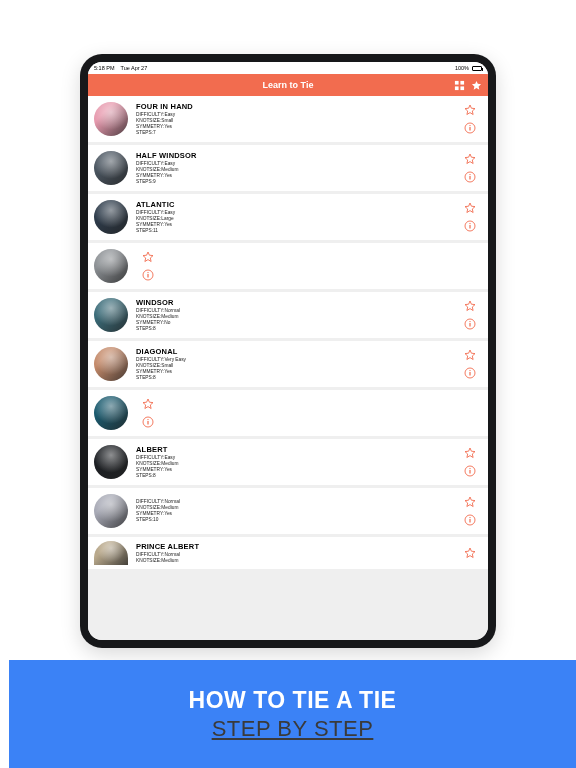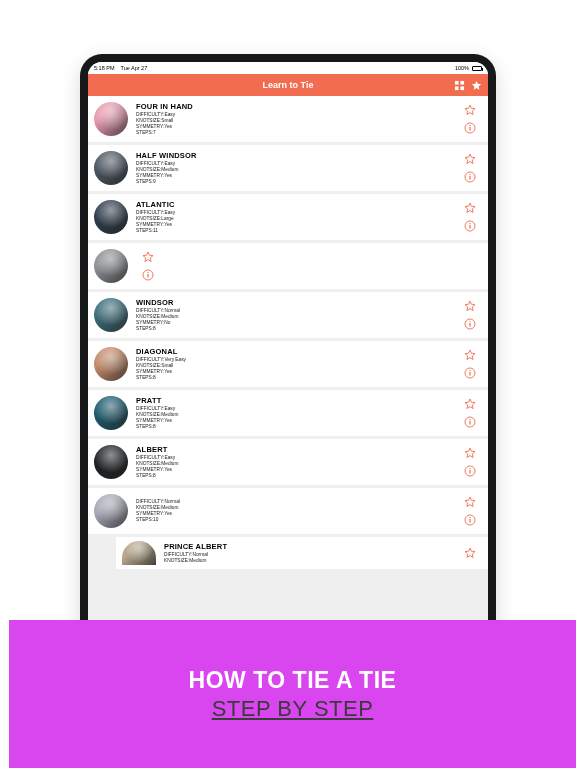--- a/index.html
+++ b/index.html
@@ -7,22 +7,22 @@
     width: 576px;
     height: 768px;
     background: #fff;
     font-family: -apple-system, Helvetica, Arial, sans-serif;
     position: relative;
     overflow: hidden;
   }
   .footer-banner {
     position: absolute;
     left: 0; right: 0; bottom: 0;
-    height: 148px;
-    background: #d946ef;
+    height: 108px;
+    background: #3b82f6;
     display: flex;
     flex-direction: column;
     justify-content: center;
     align-items: center;
     margin-left: 9px;
   }
   .footer-banner .line1 {
     color: #fff;
     font-size: 23px;
     font-weight: 700;
@@ -143,21 +143,21 @@
   .row-actions {
     display: flex;
     flex-direction: column;
     gap: 6px;
     align-items: center;
     margin-left: 6px;
   }
   .ico { width: 12px; height: 12px; display:flex; }
   .ico svg { width:100%; height:100%; }
   .row:last-child { margin-bottom: 0; }
-  .row.cut { min-height: 30px; overflow:hidden;margin-left:28px; }
+  .row.cut { min-height: 30px; overflow:hidden; }
   .row.cut .thumb { height:24px; border-radius: 50% 50% 0 0 / 70% 70% 0 0;}
 </style>
 </head>
 <body>
 
 <div class="tablet">
   <div class="screen">
 
     <div class="statusbar">
       <div>
@@ -313,24 +313,20 @@
               <svg viewBox="0 0 12 12">
                 <circle cx="6" cy="6" r="5" fill="none" stroke="#f26c4f" stroke-width="0.9"></circle>
                 <circle cx="6" cy="3.6" r="0.7" fill="#f26c4f"></circle>
                 <rect x="5.4" y="5" width="1.2" height="3.5" fill="#f26c4f"></rect>
               </svg>
             </span>
           </div>
         </div>
         <div class="row">
           <div class="thumb" style="background:linear-gradient(135deg,#1a5a6e 30%, #222 120%);"></div>
-          <div class="info">
-            <div class="name">PRATT</div>
-            <div class="meta">DIFFICULTY:Easy<br>KNOTSIZE:Medium<br>SYMMETRY:Yes<br>STEPS:8</div>
-          </div>
           <div class="row-actions">
             <span class="ico">
               <svg viewBox="0 0 12 12">
                 <path d="M6 1 L7.4 4.2 L11 4.6 L8.3 7 L9.1 10.5 L6 8.6 L2.9 10.5 L3.7 7 L1 4.6 L4.6 4.2 Z" fill="none" stroke="#f26c4f" stroke-width="0.9"></path>
               </svg>
             </span>
             <span class="ico">
               <svg viewBox="0 0 12 12">
                 <circle cx="6" cy="6" r="5" fill="none" stroke="#f26c4f" stroke-width="0.9"></circle>
                 <circle cx="6" cy="3.6" r="0.7" fill="#f26c4f"></circle>

